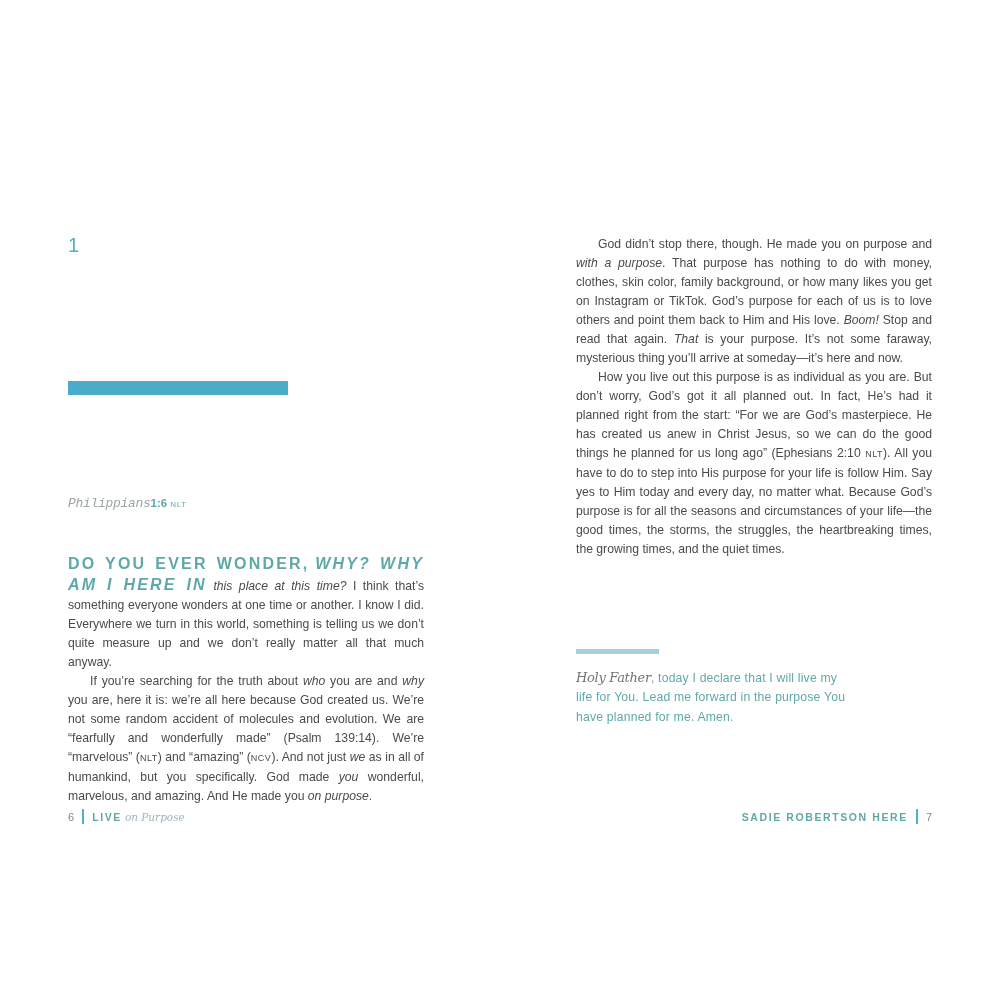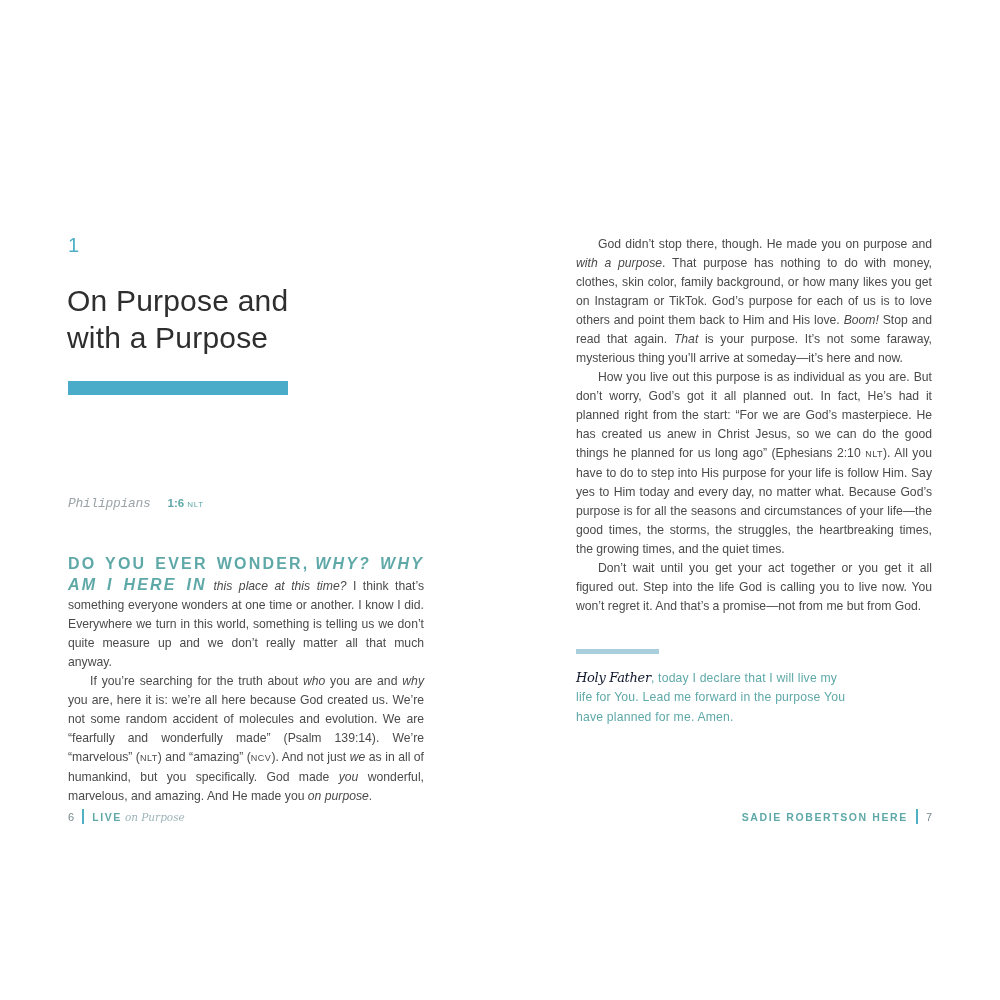--- a/index.html
+++ b/index.html
@@ -9,21 +9,21 @@
   .page-left { left: 0; width: 500px; }
   .page-right { left: 500px; width: 500px; }
 
   .chapter-num { position: absolute; left: 68px; top: 234px; font-size: 20px; color: #4fb0c6; font-weight: normal; }
   .chapter-title { position: absolute; left: 67px; top: 282px; font-size: 30px; line-height: 37px; color: #2e2e2e; font-weight: normal; letter-spacing: 0.2px; margin: 0; }
   .title-bar { position: absolute; left: 68px; top: 381px; width: 220px; height: 14px; }
 
   .epigraph { position: absolute; left: 68px; top: 427px; width: 345px; font-size: 12.2px; line-height: 19.3px; letter-spacing: 0.2px; }
   .epigraph-ref { position: absolute; left: 68px; top: 496px; font-size: 12px; }
   .script { font-family: "DejaVu Serif", serif; font-style: italic; font-size: 13px; color: #9aa3a6; letter-spacing: -0.3px; }
-  .ref-num { font-weight: bold; font-size: 11.5px; margin-left: 17px; }
+  .ref-num { font-weight: bold; font-size: 11.5px; margin-left: 0; }
   .ref-ver { font-size: 8px; letter-spacing: 0.8px; margin-left: 3px; }
 
   .body-text { position: absolute; width: 356px; font-size: 12.2px; line-height: 19px; text-align: justify; color: #4a4a4a; }
   .body-text p { margin: 0; }
   .indent { text-indent: 22px; }
   .lead-in { font-weight: bold; letter-spacing: 2.2px; font-size: 16px; }
   .lead-in-ital { font-style: italic; }
   em { font-style: italic; }
   .sc { font-size: 9px; letter-spacing: 0.5px; }
 
@@ -40,24 +40,20 @@
   .folio { color: #7a8a8e; font-size: 11px; }
   .divider { display: inline-block; width: 2px; height: 15px; margin: 0 8px; }
   .running-head { font-weight: bold; letter-spacing: 1.6px; font-size: 10.5px; }
   .running-script { font-family: "DejaVu Serif", serif; font-style: italic; font-size: 10.5px; color: #9fb5ba; margin-left: 3px; }
 </style>
 </head>
 <body>
 
 <div class="page page-left">
   <div class="chapter-num" style="color: rgb(79, 176, 198);">1</div>
-  <h1 class="chapter-title">
-    <span>On Purpose and</span><br>
-    <span>with a Purpose</span>
-  </h1>
   <div class="title-bar" style="background: rgb(74, 172, 200);"></div>
 
   <div class="epigraph-ref">
     <span class="script" style="color: rgb(154, 163, 166); font-family: Liberation Mono, monospace;">Philippians</span><span class="ref-num" style="color: rgb(95, 168, 168);">1:6</span><span class="ref-ver" style="color: rgb(95, 168, 168);">NLT</span>
   </div>
 
   <div class="body-text left-body">
     <p><span class="lead-in" style="color: rgb(95, 168, 168);">DO YOU EVER WONDER,</span> <span class="lead-in lead-in-ital" style="color: rgb(95, 168, 168);">WHY? WHY AM I HERE IN</span> <em>this place at this time?</em><span> I think that’s something everyone wonders at one time or another. I know I did. Everywhere we turn in this world, something is telling us we don’t quite measure up and we don’t really matter all that much anyway.</span></p>
     <p class="indent"><span>If you’re searching for the truth about </span><em>who</em><span> you are and </span><em>why</em><span> you are, here it is: we’re all here because God created us. We’re not some random accident of molecules and evolution. We are “fearfully and wonderfully made” (Psalm 139:14). We’re “marvelous” (</span><span class="sc">NLT</span><span>) and “amazing” (</span><span class="sc">NCV</span><span>). And not just </span><em>we</em><span> as in all of humankind, but you specifically. God made </span><em>you</em><span> wonderful, marvelous, and amazing. And He made you </span><em>on purpose</em><span>.</span></p>
   </div>
@@ -68,25 +64,24 @@
     <span class="running-head" style="color: rgb(95, 168, 168);">LIVE</span>
     <span class="running-script">on Purpose</span>
   </div>
 </div>
 
 <div class="page page-right"></div>
 
 <div class="body-text right-body">
   <p class="indent"><span>God didn’t stop there, though. He made you on purpose and </span><em>with a purpose</em><span>. That purpose has nothing to do with money, clothes, skin color, family background, or how many likes you get on Instagram or TikTok. God’s purpose for each of us is to love others and point them back to Him and His love. </span><em>Boom!</em><span> Stop and read that again. </span><em>That</em><span> is your purpose. It’s not some faraway, mysterious thing you’ll arrive at someday—it’s here and now.</span></p>
   <p class="indent"><span>How you live out this purpose is as individual as you are. But don’t worry, God’s got it all planned out. In fact, He’s had it planned right from the start: “For we are God’s masterpiece. He has created us anew in Christ Jesus, so we can do the good things he planned for us long ago” (Ephesians 2:10 </span><span class="sc">NLT</span><span>). All you have to do to step into His purpose for your life is follow Him. Say yes to Him today and every day, no matter what. Because God’s purpose is for all the seasons and circumstances of your life—the good times, the storms, the struggles, the heartbreaking times, the growing times, and the quiet times.</span></p>
-  <p class="indent">Don’t wait until you get your act together or you get it all figured out. Step into the life God is calling you to live now. You won’t regret it. And that’s a promise—not from me but from God.</p>
 </div>
 
 <div class="prayer-bar" style="background: rgb(169, 207, 221);"></div>
 <div class="prayer" style="color: rgb(95, 168, 168);">
-  <span class="script" style="color: #0f172a;">Holy Father</span><span>, today I declare that I will live my life for You. Lead me forward in the purpose You have planned for me. Amen.</span>
+  <span class="script" style="color: #737373;">Holy Father</span><span>, today I declare that I will live my life for You. Lead me forward in the purpose You have planned for me. Amen.</span>
 </div>
 
 <div class="footer footer-right">
   <span class="running-head" style="color: rgb(95, 168, 168);">SADIE ROBERTSON HERE</span>
   <span class="divider" style="background: rgb(79, 176, 198);"></span>
   <span class="folio">7</span>
 </div>
 
 </body></html>

